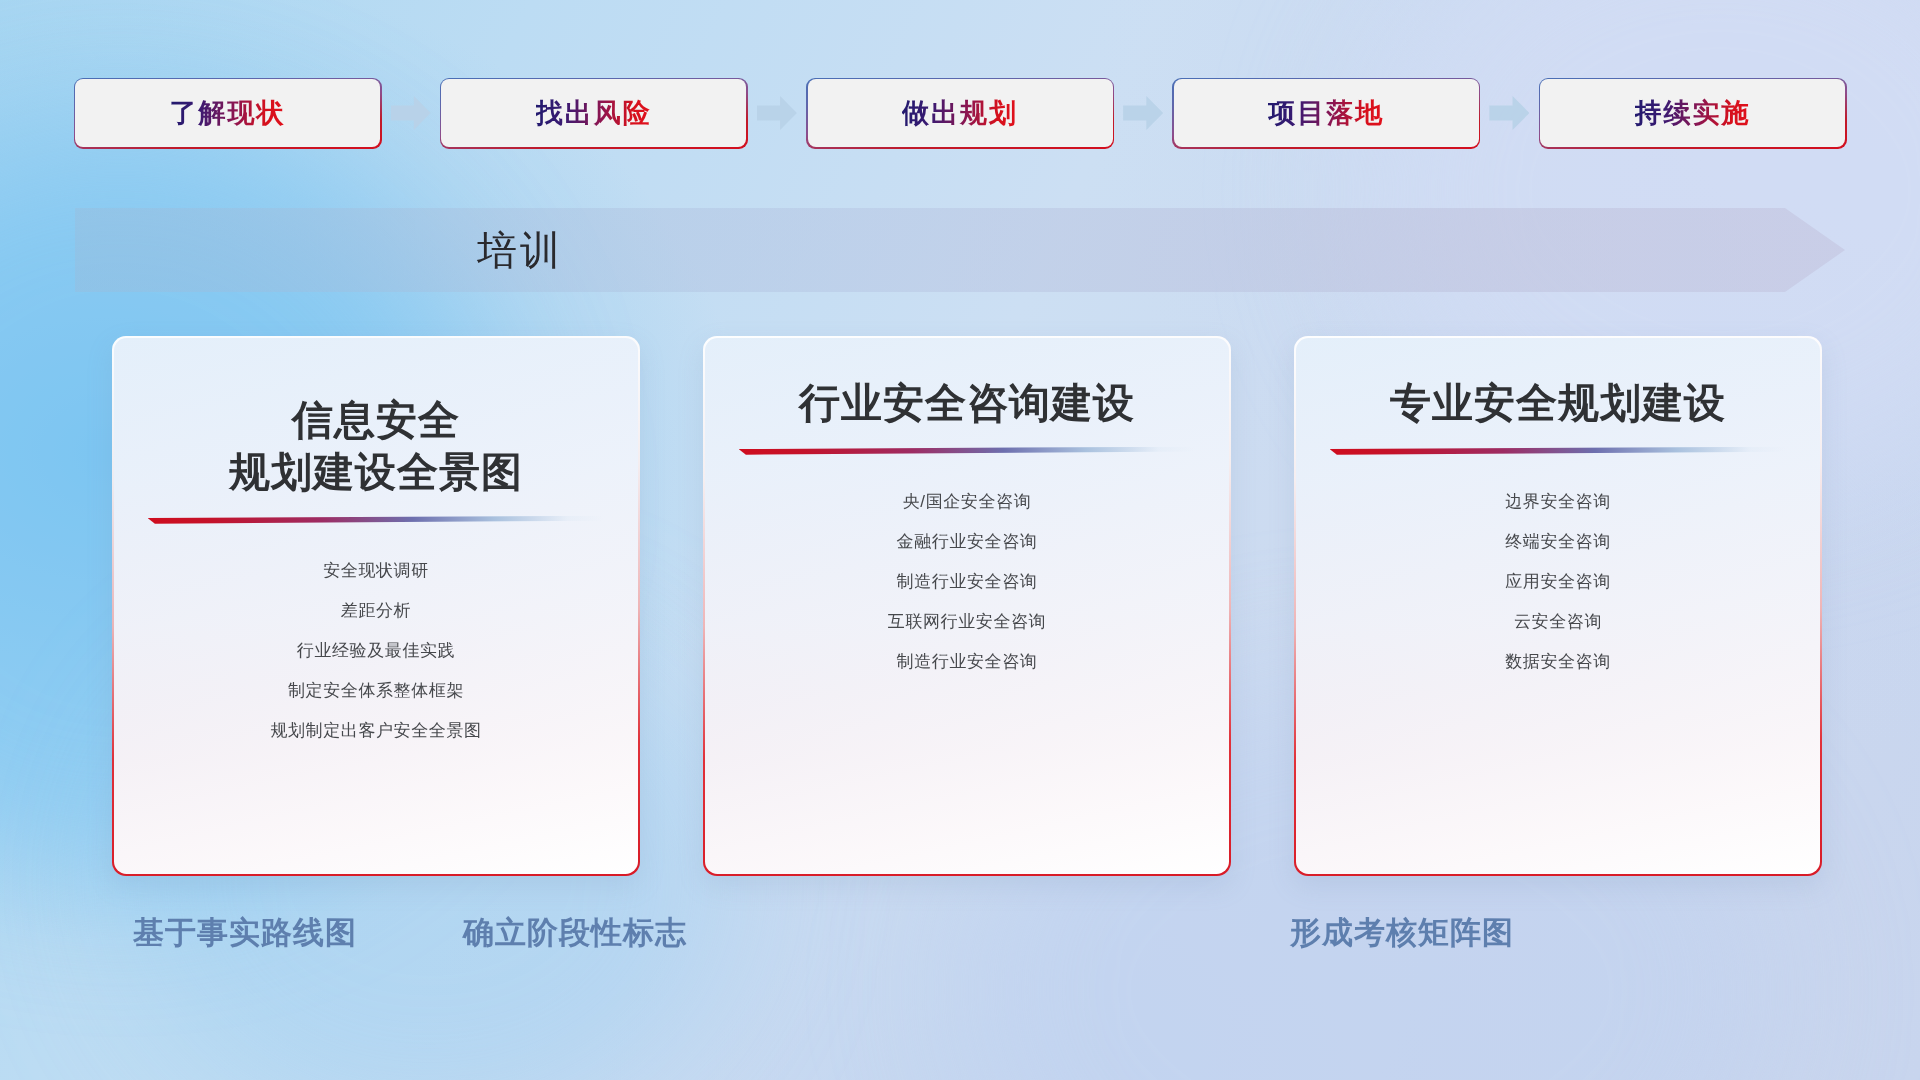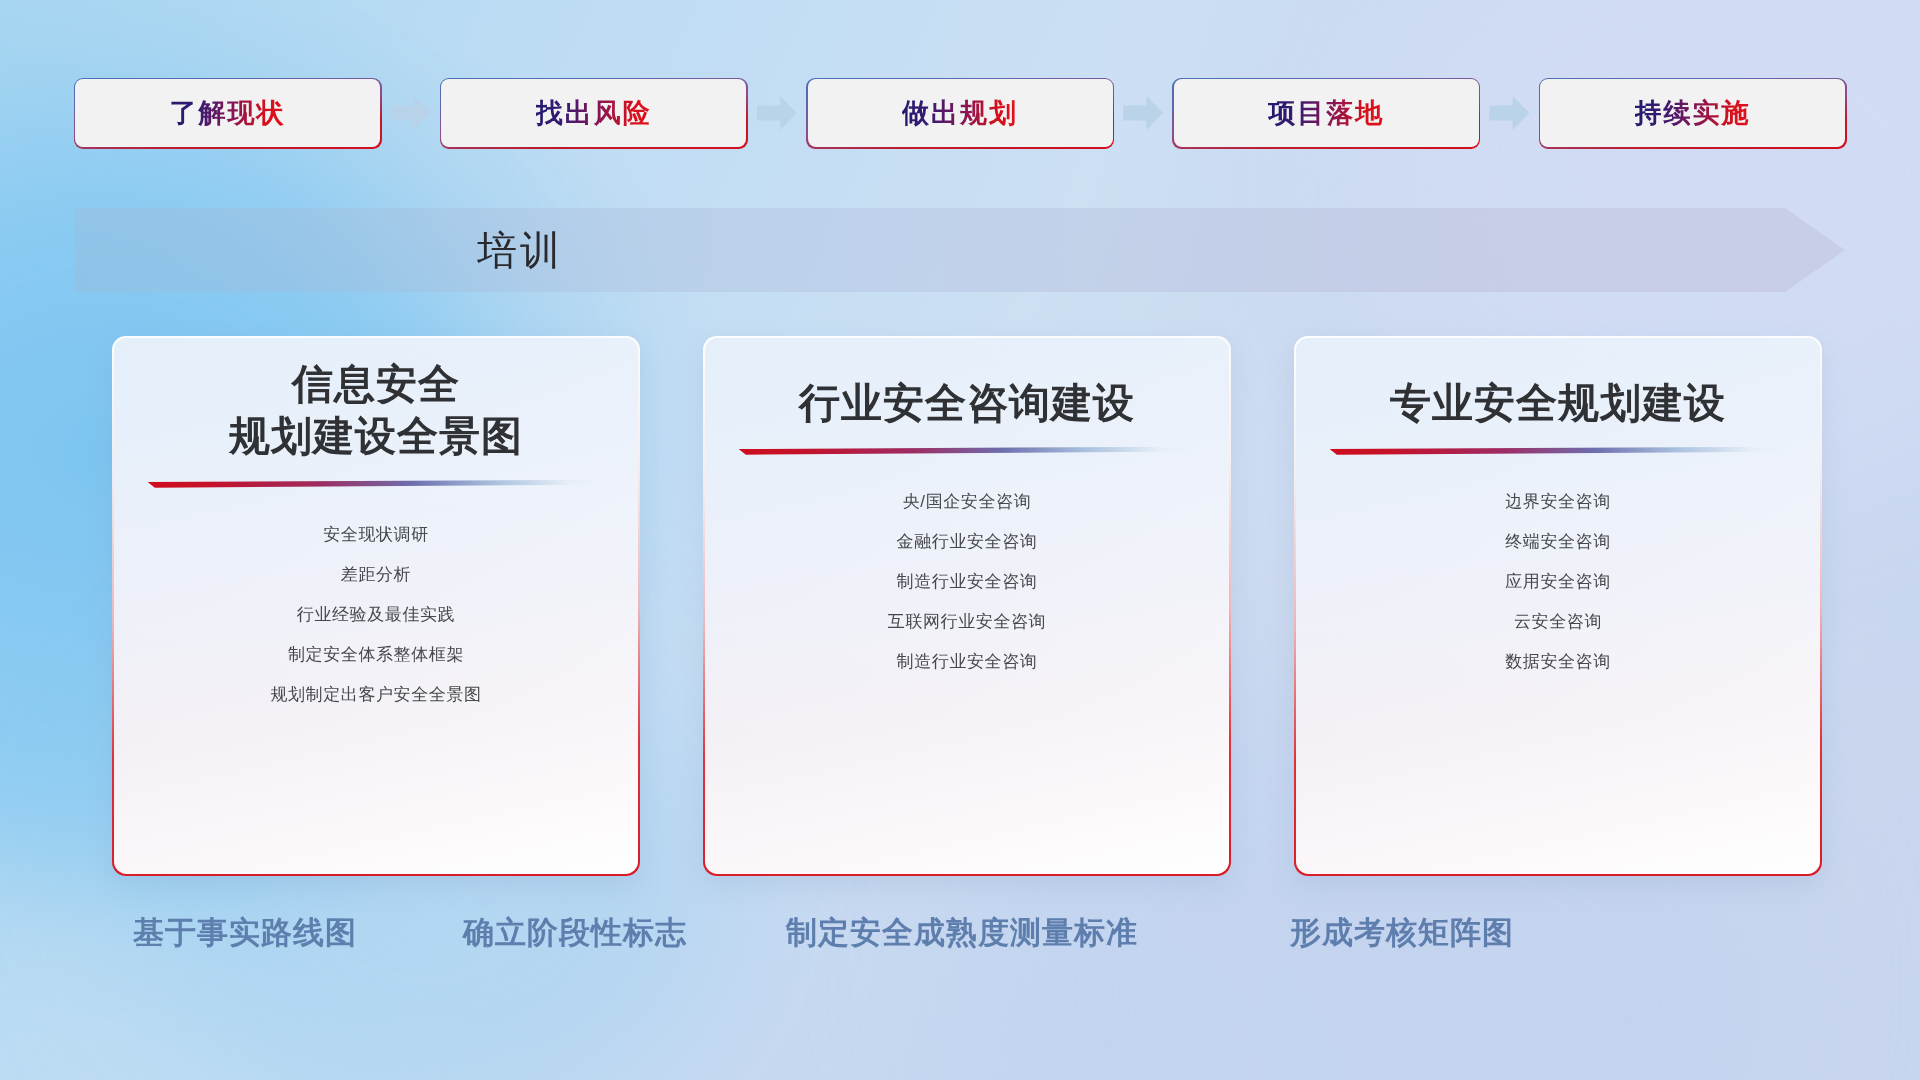--- a/index.html
+++ b/index.html
@@ -97,21 +97,21 @@
       rgba(252,252,254,0.98) 84%,
       #ffffff 100%);
     display: flex; flex-direction: column;
     padding: 0 34px;
   }
   .card-title {
     font-size: 41px; font-weight: 700; color: #2f3134;
     text-align: center; line-height: 1.27;
     letter-spacing: 1px;
   }
-  .card-title.two-line { padding-top: 20px; }
+  .card-title.two-line { padding-top: 56px; }
   .card-title.one-line { padding-top: 39px; }
   .card-rule {
     height: 8px; margin-top: 18px; margin-bottom: 4px;
     background: linear-gradient(90deg, #cf0d1e 0%, #c4122a 14%, #9d2c63 38%, #6d6fae 58%, #a9c1de 76%, rgba(219,231,244,0.35) 92%, rgba(219,231,244,0) 100%);
     clip-path: polygon(0 30%, 100% 0, 100% 62%, 1.6% 100%);
   }
   .card-list {
     flex: 1; display: flex; flex-direction: column;
     align-items: center; justify-content: flex-start;
     padding-top: 34px;
@@ -222,15 +222,14 @@
         <div class="card-list-item">数据安全咨询</div>
       </div>
     </div>
   </div>
 
 </div>
 
 <div class="footer-caps">
   <div class="footer-cap fc0">基于事实路线图</div>
   <div class="footer-cap fc1">确立阶段性标志</div>
-  <div class="footer-cap fc2">制定安全成熟度测量标准</div>
   <div class="footer-cap fc3">形成考核矩阵图</div>
 </div>
 
 </body></html>

